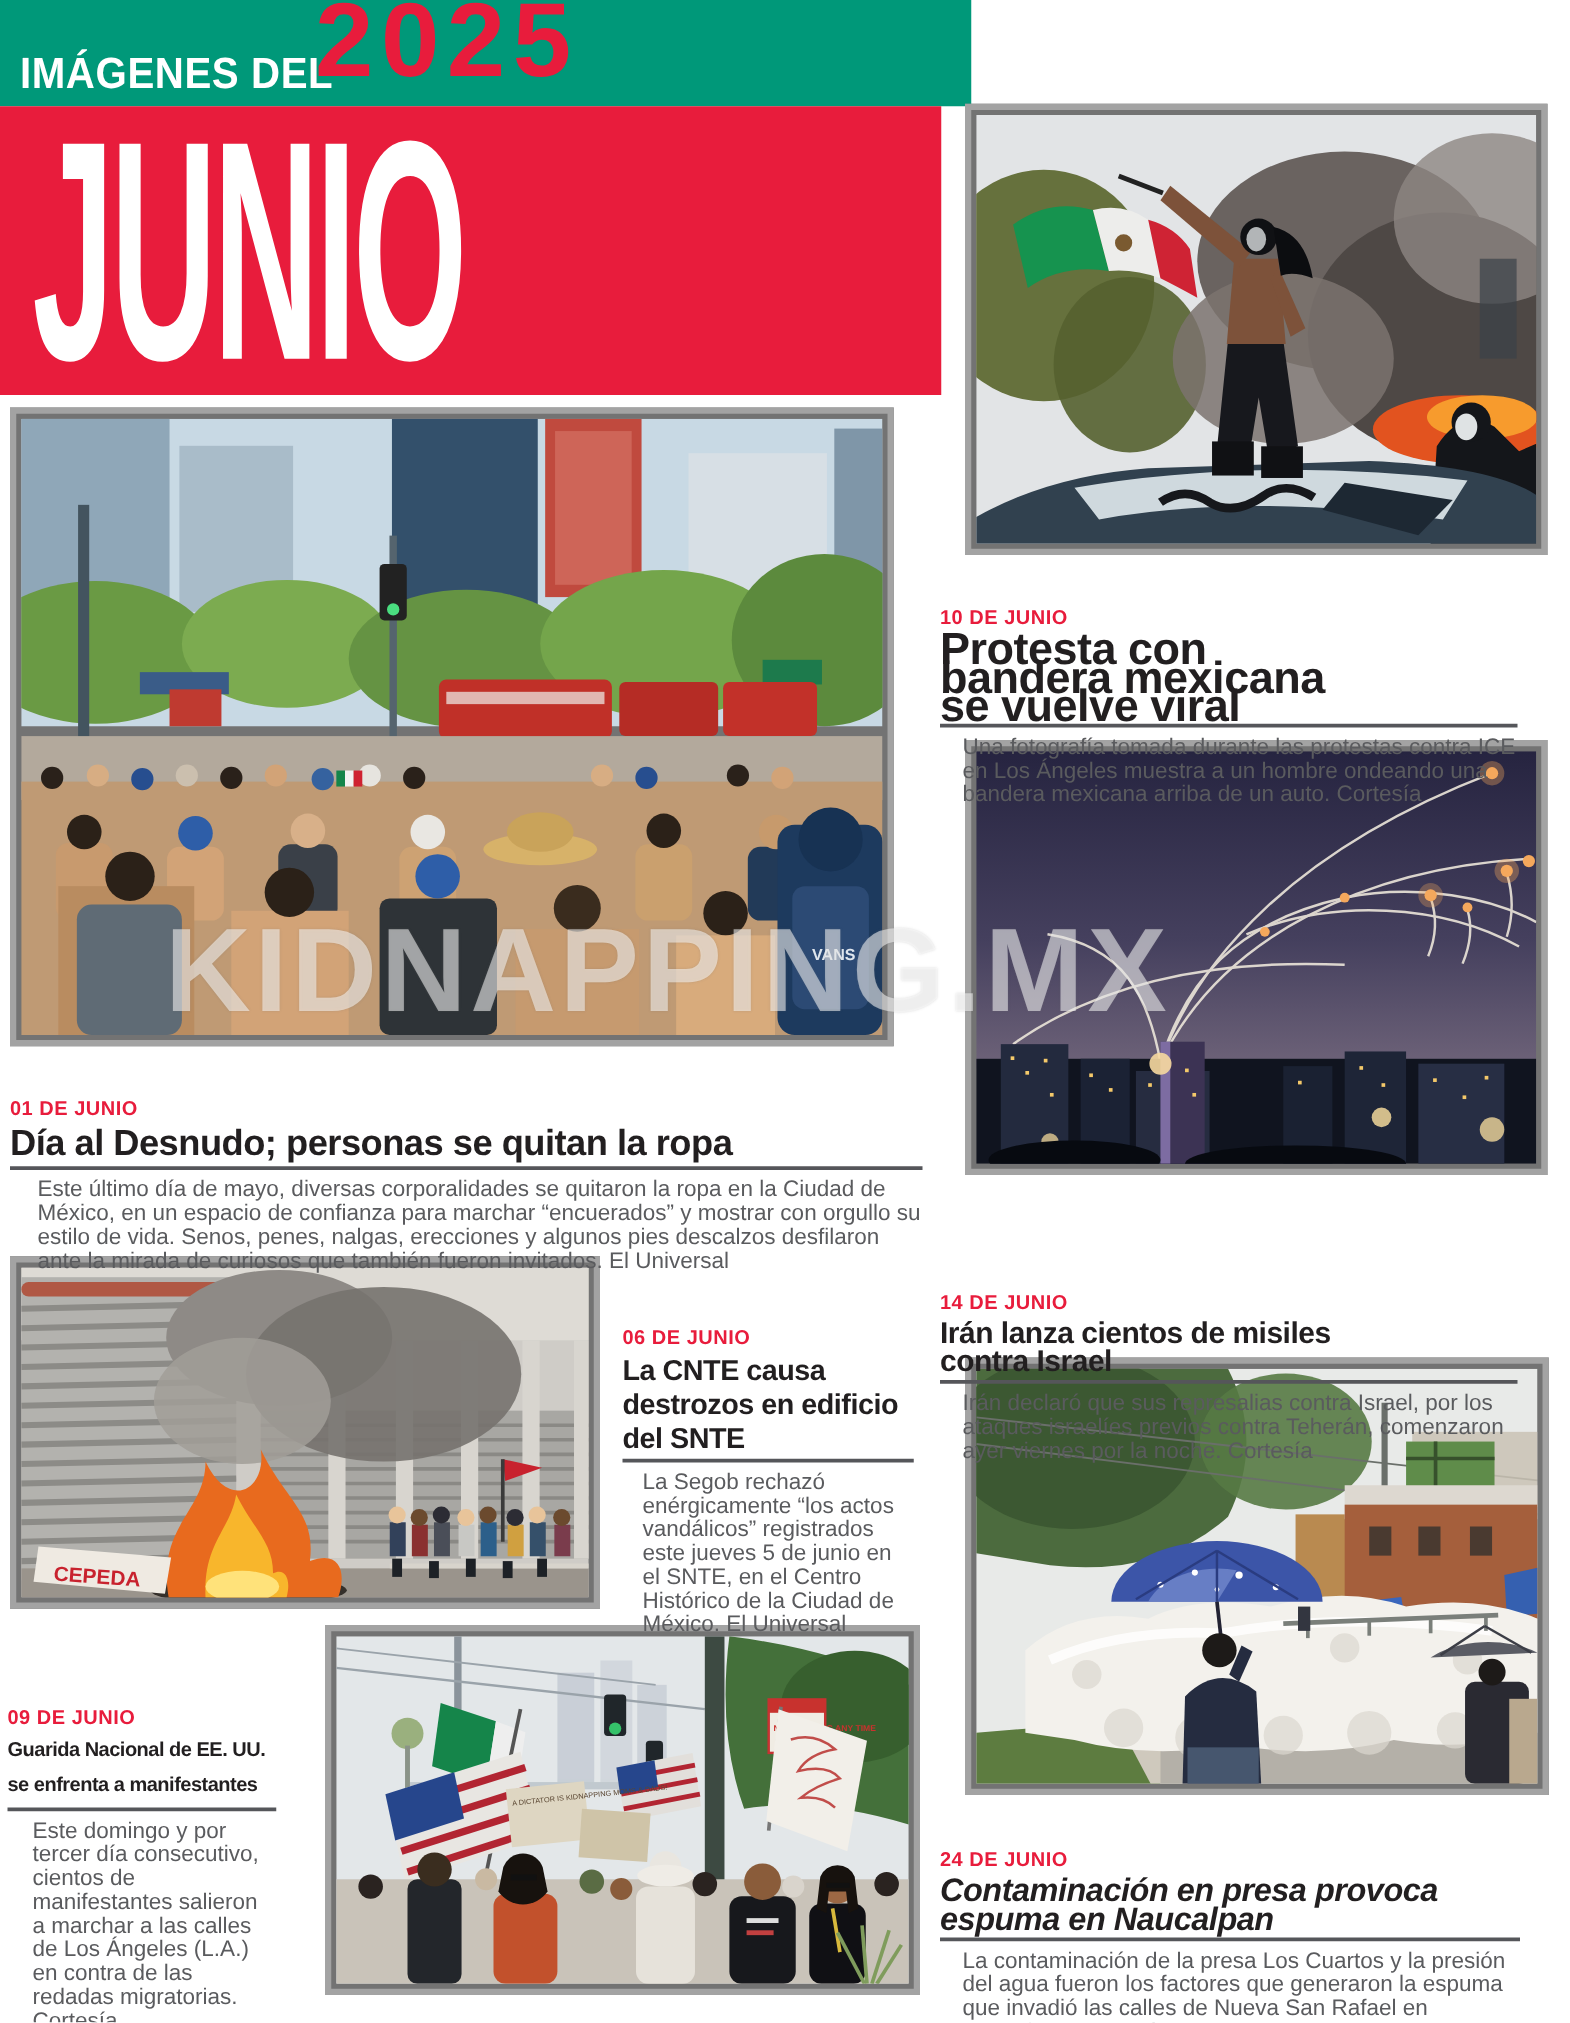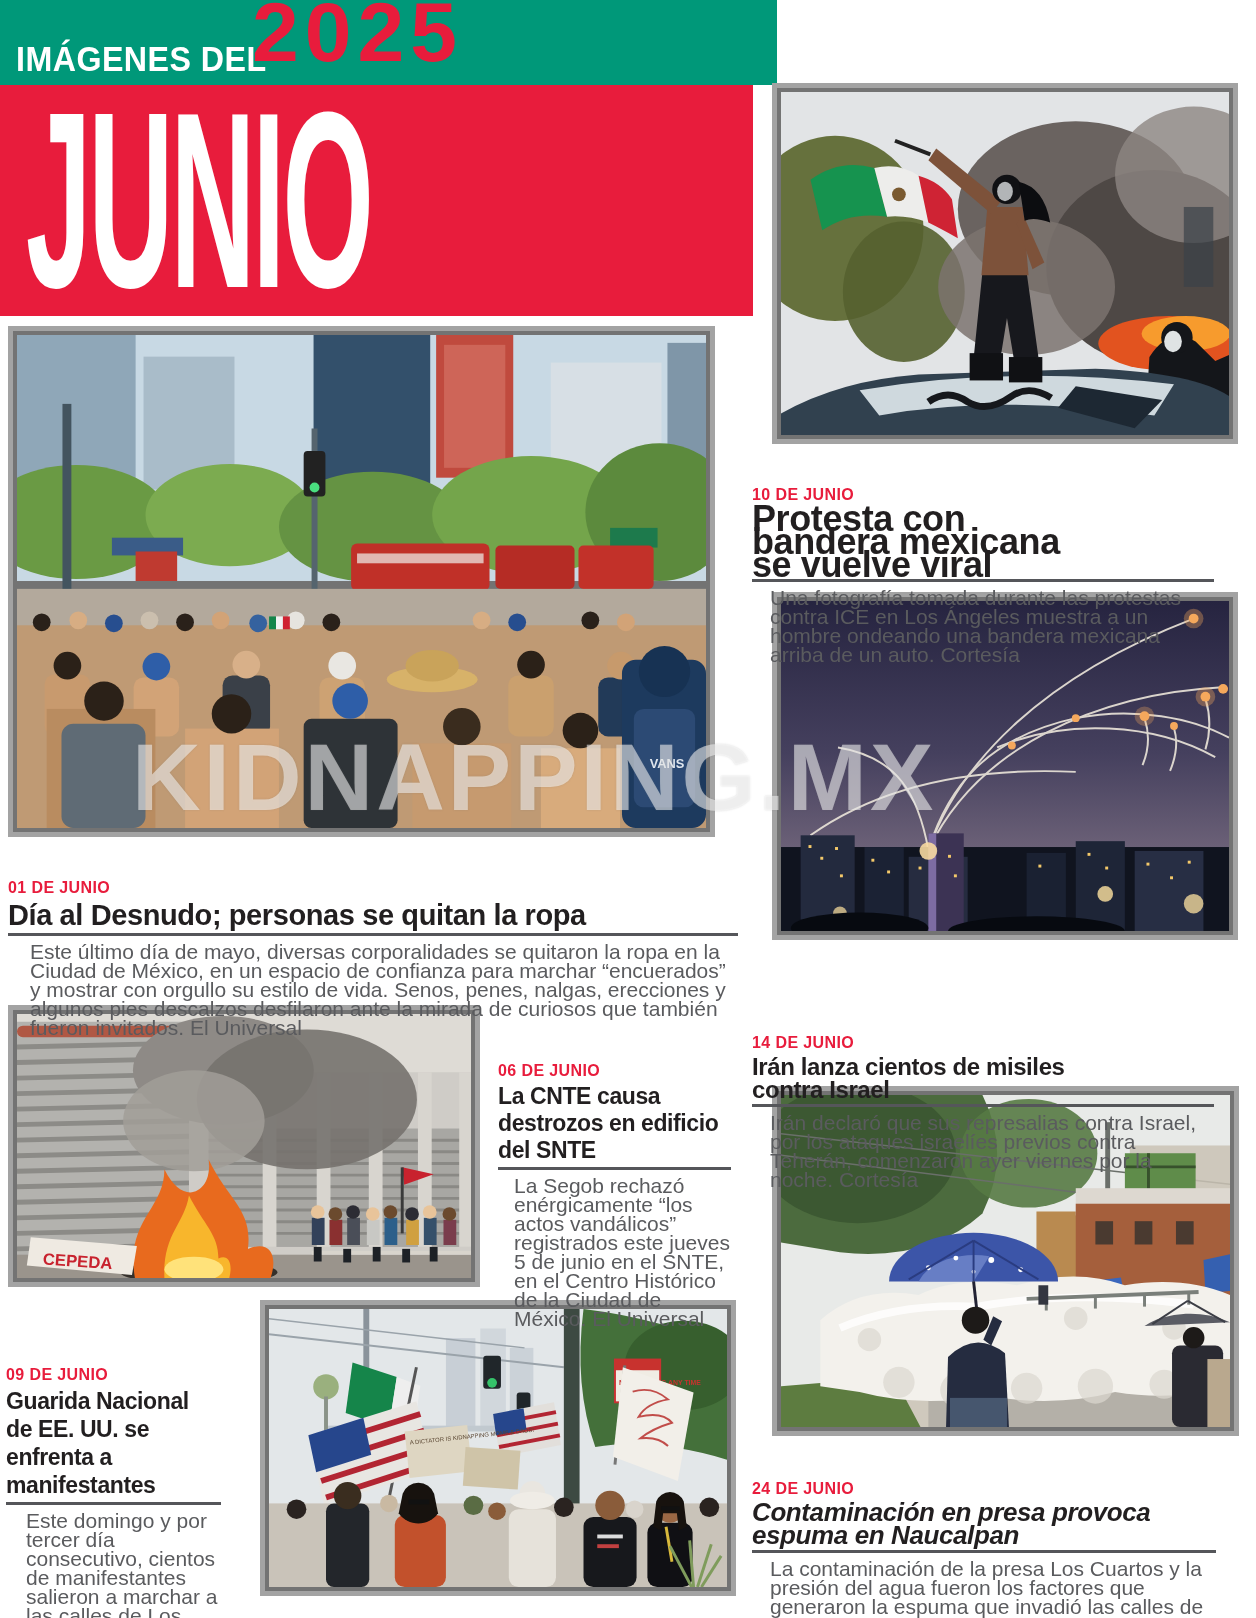--- a/index.html
+++ b/index.html
@@ -22,26 +22,26 @@
   .ph2{left:772px;top:83px;width:466px;height:361px;}
   .ph3{left:772px;top:592px;width:466px;height:348px;}
   .ph4{left:8px;top:1005px;width:472px;height:282px;}
   .ph5{left:260px;top:1300px;width:476px;height:296px;}
   .ph6{left:772px;top:1086px;width:467px;height:350px;}
   
   .story{position:absolute;}
   .date{font-size:16px;line-height:17px;font-weight:bold;color:#e81c3c;letter-spacing:.4px;margin-bottom:4px;margin-top:28px;}
   .headline{font-weight:bold;color:#221f20;letter-spacing:-.4px;}
   .rule{height:3px;background:#55565a;margin-top:3px;}
-  .body{color:#5a5b5e;font-size:21px;line-height:19px;margin-top:6px;}
+  .body{color:#5a5b5e;font-size:18px;line-height:19px;margin-top:6px;}
   .s1{left:8px;top:851px;width:730px;}   .s1 .headline{font-size:29px;line-height:30px;}
   .s2{left:752px;top:458px;width:462px;} .s2 .headline{font-size:36px;line-height:23px;width:352px;}
   .s3{left:752px;top:1006px;width:462px;} .s3 .headline{font-size:24px;line-height:23px;width:330px;}
   .s4{left:498px;top:1034px;width:233px;}.s4 .headline{font-size:23px;line-height:27px;width:225px;}
-  .s5{left:6px;top:1338px;width:215px;}  .s5 .headline{font-size:23px;line-height:28px;width:210px;}
+  .s5{left:6px;top:1338px;width:215px;}  .s5 .headline{font-size:16px;line-height:28px;width:210px;}
   .s6{left:752px;top:1452px;width:464px;}.s6 .headline{font-size:26px;line-height:23px;width:420px;font-style:italic;}
   .s1 .body{padding-left:22px;} .s2 .body,.s3 .body,.s6 .body{padding-left:18px;}
   .s4 .body{padding-left:16px;} .s5 .body{padding-left:20px;}
   
   .watermark{position:absolute;left:132px;top:723px;z-index:5;font-size:95px;font-weight:bold;
              letter-spacing:3px;color:rgba(255,255,255,.52);text-shadow:0 0 2px rgba(110,110,110,.25);
              white-space:nowrap;pointer-events:none;}
 </style>
 </head>
 <body>

